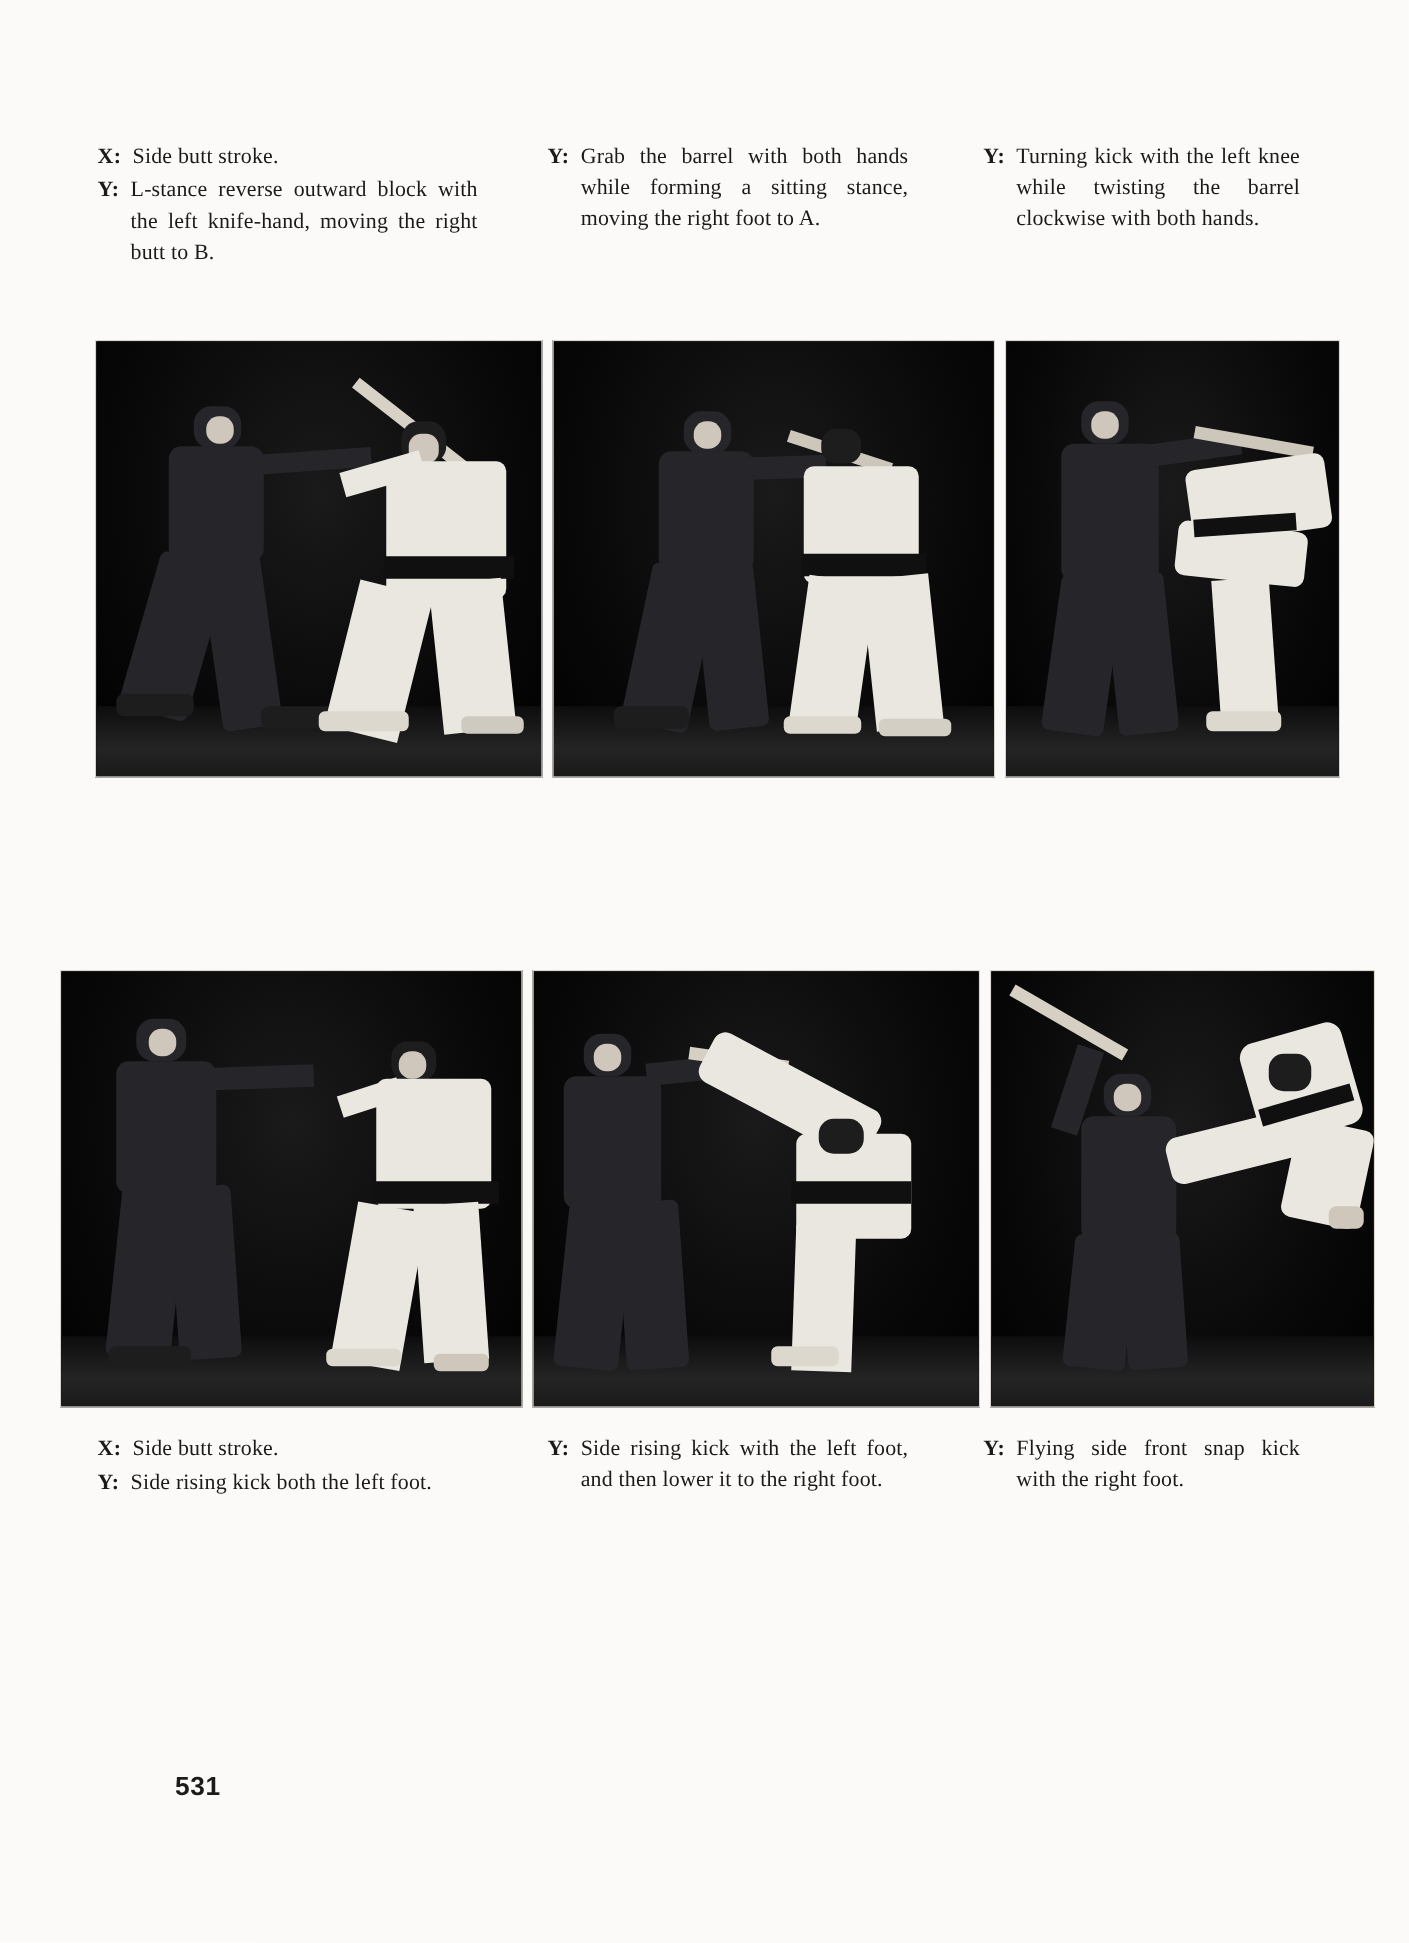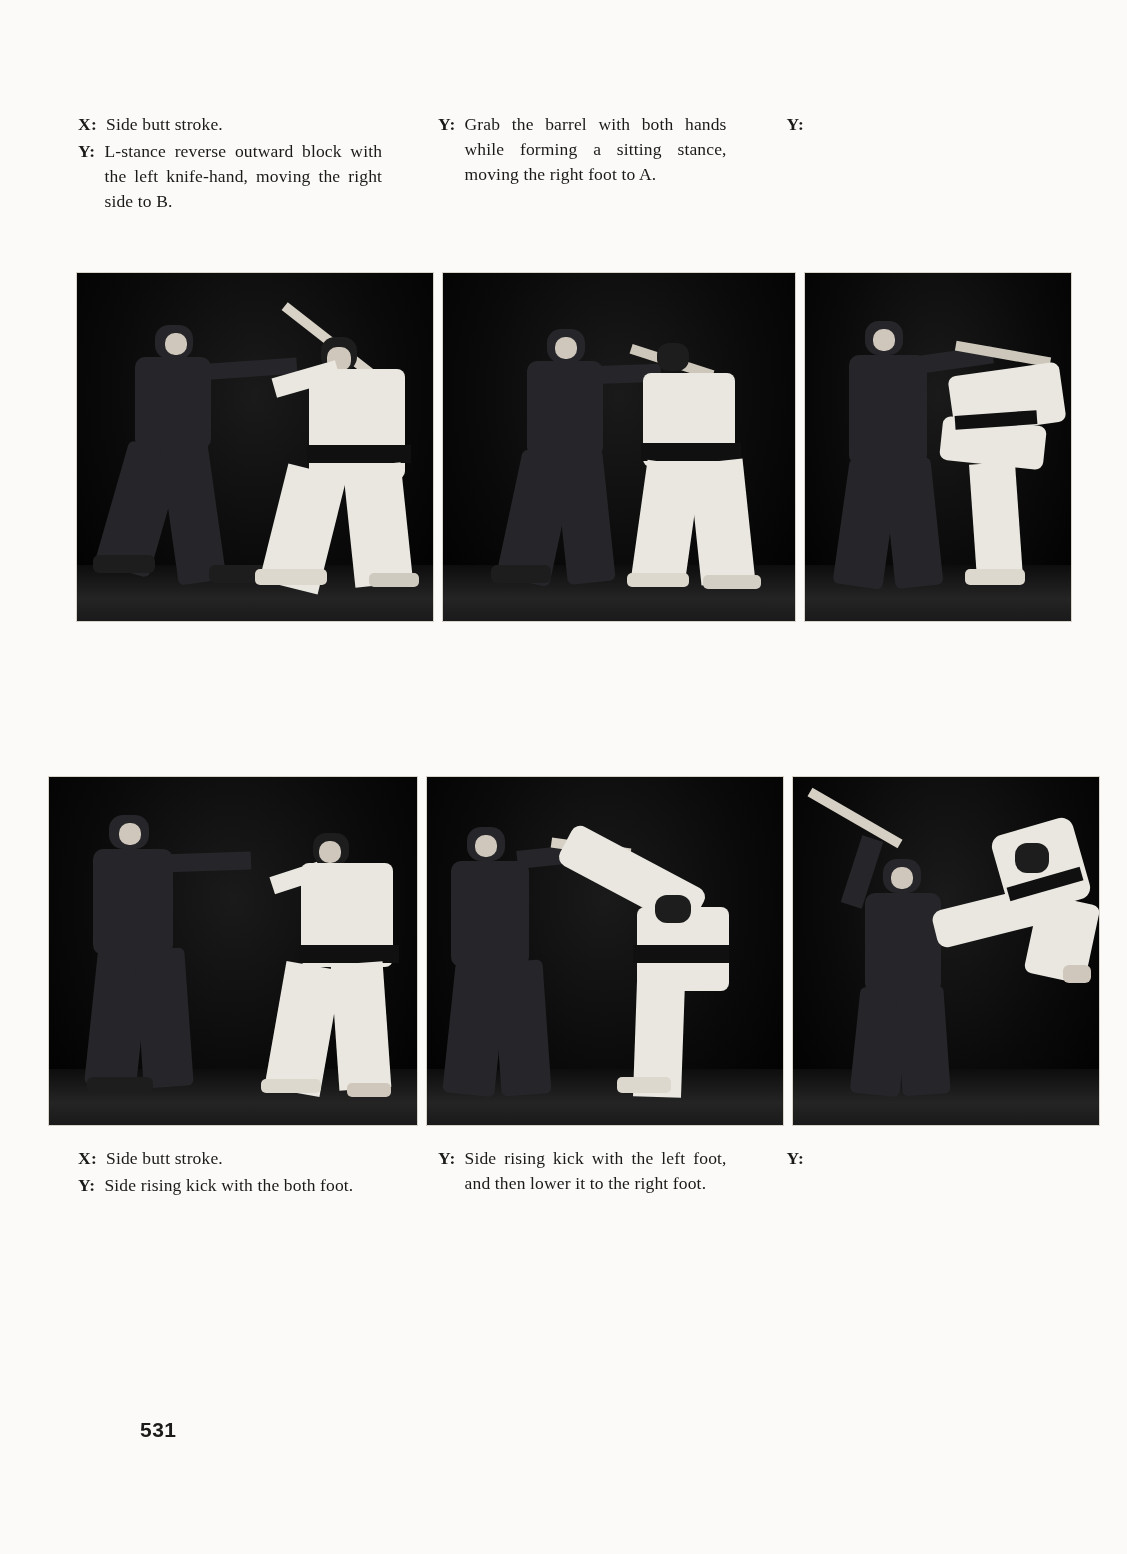--- a/index.html
+++ b/index.html
@@ -131,34 +131,35 @@
 
   <div class="caption-row top">
 
     <div class="caption-col c1">
       <div class="cap-line">
         <span class="cap-key">X:</span>
         <span class="cap-text nojust">Side butt stroke.</span>
       </div>
       <div class="cap-line">
         <span class="cap-key">Y:</span>
-        <span class="cap-text">L-stance reverse outward block with the left knife-hand, moving the right side to B.</span>
+        <span class="cap-text">L-stance reverse outward block with the left knife-hand, moving the right butt to B.</span>
       </div>
     </div>
 
     <div class="caption-col c2">
       <div class="cap-line">
         <span class="cap-key">Y:</span>
         <span class="cap-text">Grab the barrel with both hands while forming a sitting stance, moving the right foot to A.</span>
       </div>
     </div>
 
     <div class="caption-col c3">
       <div class="cap-line">
         <span class="cap-key">Y:</span>
+        <span class="cap-text">Turning kick with the left knee while twisting the barrel clockwise with both hands.</span>
       </div>
     </div>
 
   </div>
 
   <div class="photo-row top">
 
     <div class="photo ph-top">
       <div class="backdrop"></div>
       <div class="floor"></div>
@@ -287,34 +288,35 @@
 
   <div class="caption-row bottom">
 
     <div class="caption-col c1">
       <div class="cap-line">
         <span class="cap-key">X:</span>
         <span class="cap-text nojust">Side butt stroke.</span>
       </div>
       <div class="cap-line">
         <span class="cap-key">Y:</span>
-        <span class="cap-text">Side rising kick with the both foot.</span>
+        <span class="cap-text">Side rising kick both the left foot.</span>
       </div>
     </div>
 
     <div class="caption-col c2">
       <div class="cap-line">
         <span class="cap-key">Y:</span>
         <span class="cap-text">Side rising kick with the left foot, and then lower it to the right foot.</span>
       </div>
     </div>
 
     <div class="caption-col c3">
       <div class="cap-line">
         <span class="cap-key">Y:</span>
+        <span class="cap-text">Flying side front snap kick with the right foot.</span>
       </div>
     </div>
 
   </div>
 
   <div class="page-number">531</div>
 
 </div>
 
 </body></html>

